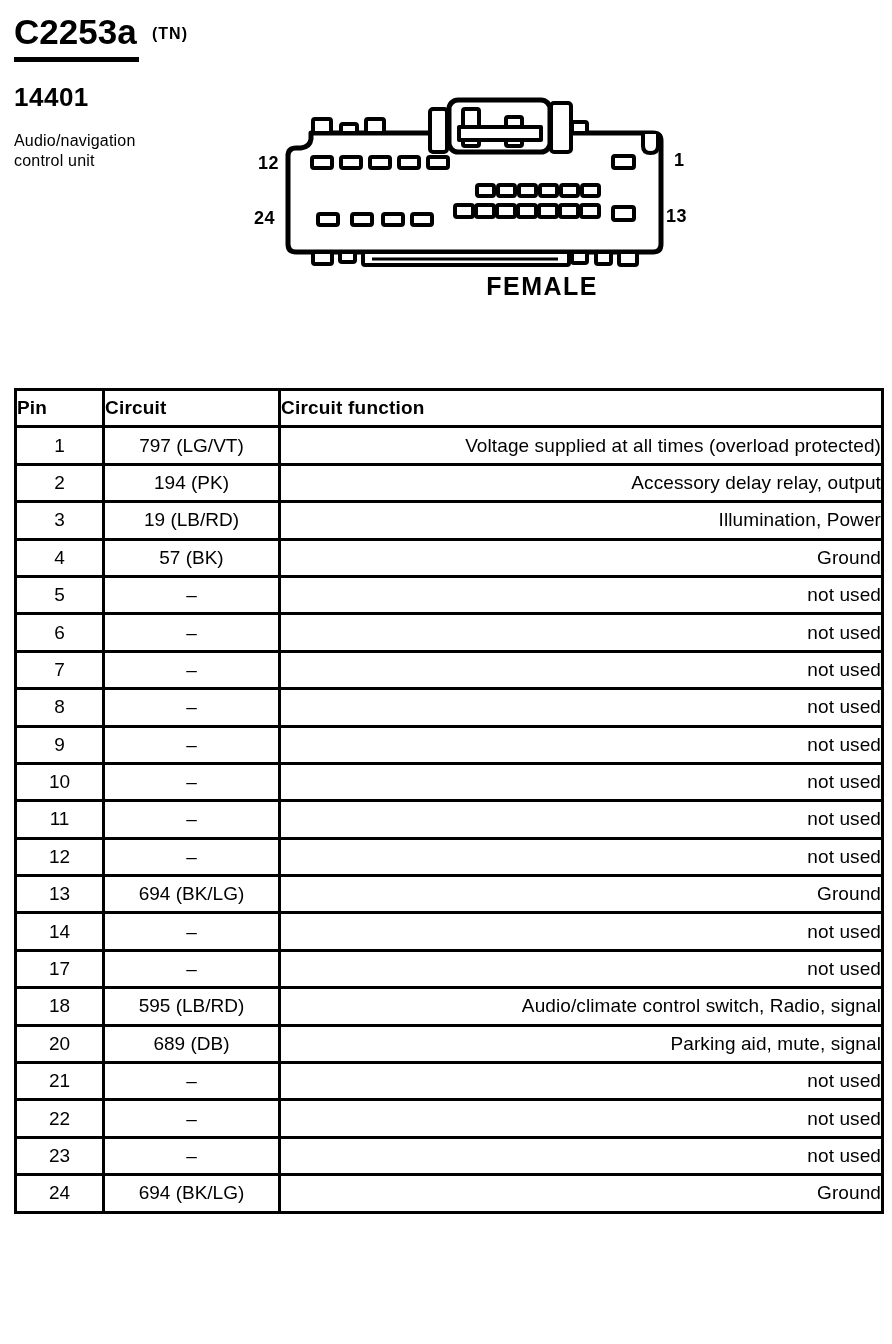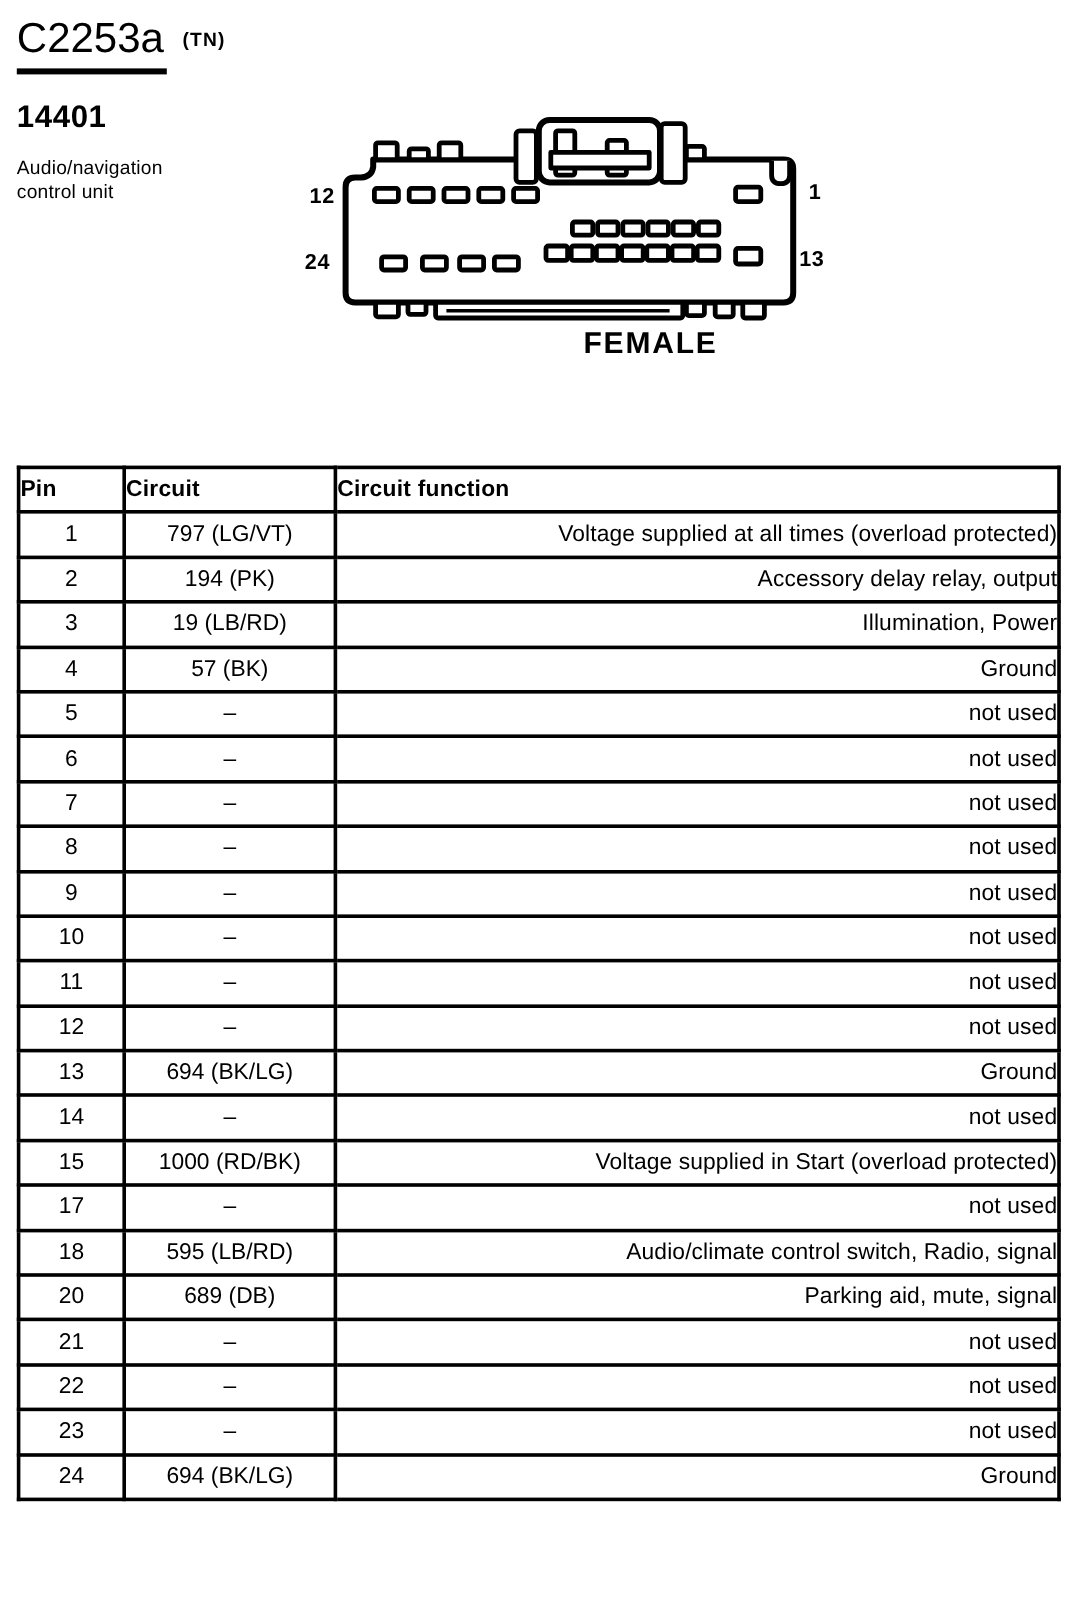--- a/index.html
+++ b/index.html
@@ -9,21 +9,21 @@
     position: relative;
     font-family: "Liberation Sans", sans-serif;
     color: #000;
     overflow: hidden;
   }
   .abs { position: absolute; }
 
   
   .conn-id {
     left: 14px; top: 12px;
-    font-size: 35px; font-weight: normal; letter-spacing: 0px;
+    font-size: 35px; font-weight: bold; letter-spacing: 0px;
     border-bottom: 5px solid #000; padding: 0 2px 5px 0;
   }
   .territory {
     left: 152px; top: 25px;
     font-size: 16px; font-weight: bold; letter-spacing: 1px;
   }
   .part-number {
     left: 14px; top: 82px;
     font-size: 26px; font-weight: bold; letter-spacing: 0.5px;
   }
@@ -231,25 +231,20 @@
         <td class="pin-cell">13</td>
         <td class="circuit-cell">694 (BK/LG)</td>
         <td class="function-cell">Ground</td>
       </tr>
       <tr>
         <td class="pin-cell">14</td>
         <td class="circuit-cell">–</td>
         <td class="function-cell">not used</td>
       </tr>
       <tr>
-        <td class="pin-cell">15</td>
-        <td class="circuit-cell">1000 (RD/BK)</td>
-        <td class="function-cell">Voltage supplied in Start (overload protected)</td>
-      </tr>
-      <tr>
         <td class="pin-cell">17</td>
         <td class="circuit-cell">–</td>
         <td class="function-cell">not used</td>
       </tr>
       <tr>
         <td class="pin-cell">18</td>
         <td class="circuit-cell">595 (LB/RD)</td>
         <td class="function-cell">Audio/climate control switch, Radio, signal</td>
       </tr>
       <tr>

